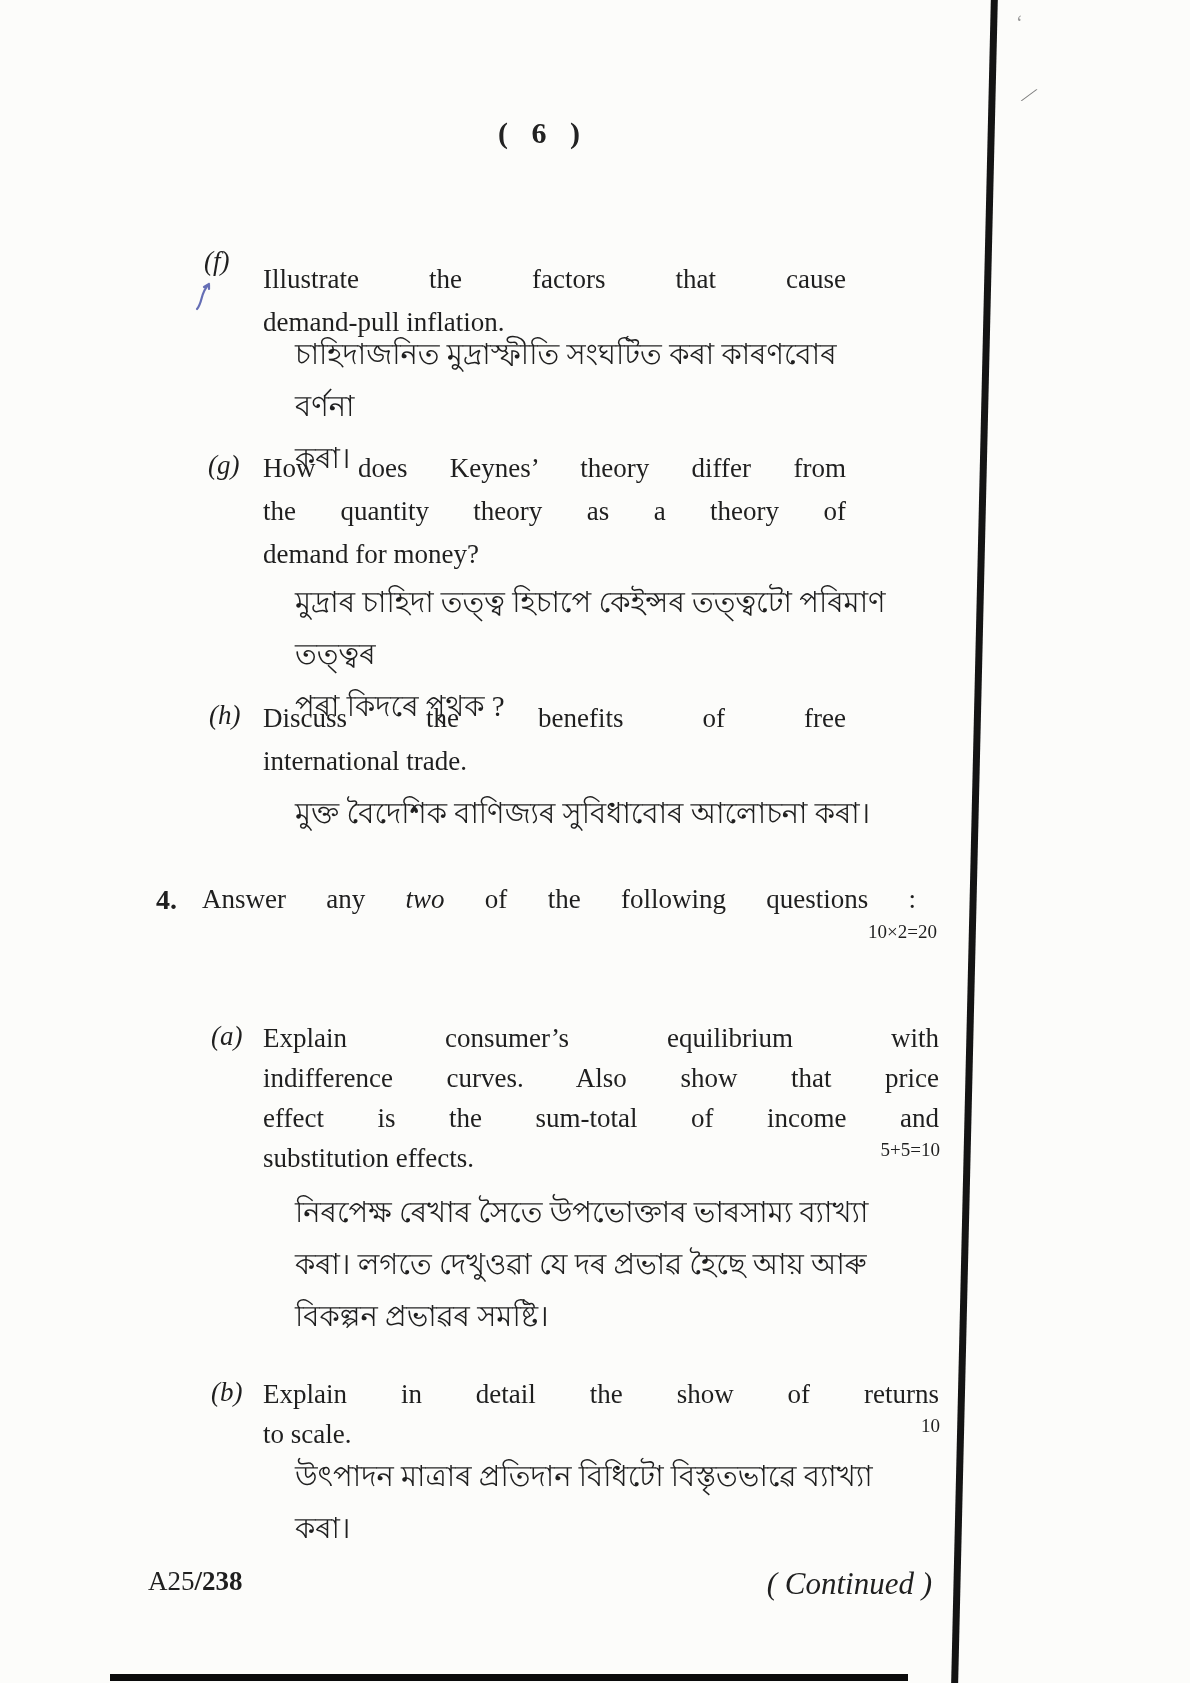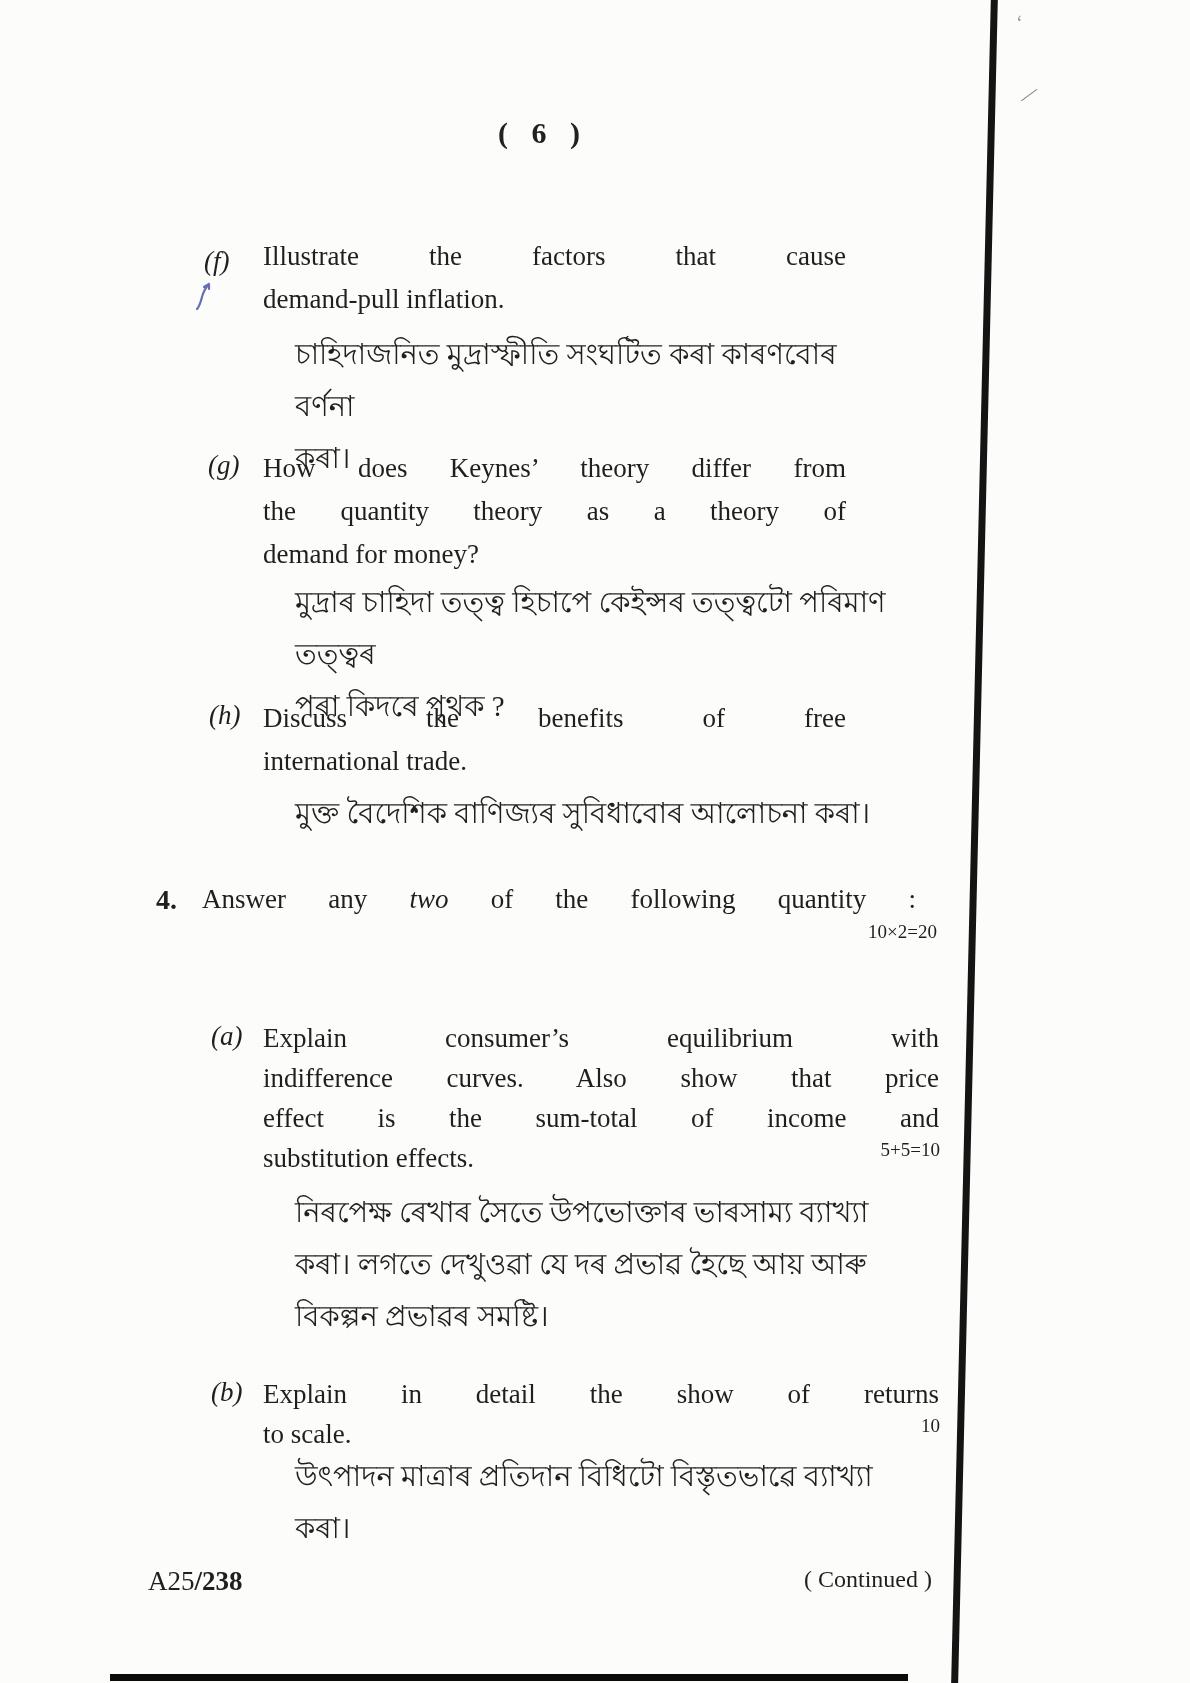--- a/index.html
+++ b/index.html
@@ -19,21 +19,21 @@
   .en-lines { font-size:27px; }
   .en-lines .tline { text-align:justify; text-align-last:justify; line-height:43px; }
   .en-lines .tline:last-child { text-align-last:left; }
   .en-lines.lh40 .tline { line-height:40px; }
   .as-lines { font-size:29px;margin-left:32px; }
   .as-lines .tline { line-height:52px; text-align:left; }
   .marks { font-size:19px; }
 
   
   .qf-label { left:204px; top:246px; }
-  .qf-en    { left:263px; top:235px; width:583px; }
+  .qf-en    { left:263px; top:258px; width:583px; }
   .qf-as    { left:263px; top:328px; width:600px; }
   .pen-mark { left:193px; top:280px; }
 
   
   .qg-label { left:208px; top:450px; }
   .qg-en    { left:263px; top:447px; width:583px; }
   .qg-as    { left:263px; top:576px; width:610px; }
 
   
   .qh-label { left:209px; top:700px; }
@@ -56,21 +56,21 @@
 
   
   .qb-label { left:211px; top:1377px; }
   .qb-en    { left:263px; top:1374px; width:676px; }
   .qb-marks { right:250px; top:1415px; }
   .qb-as    { left:263px; top:1450px; width:660px; }
 
   
   .footer-left  { left:124px; top:1566px; font-size:27px;margin-left:24px; }
   .footer-left .bold { font-weight:bold; }
-  .footer-right { right:258px; top:1566px; font-size:24px; }
+  .footer-right { right:258px; top:1566px; font-size:31px; font-style:italic; }
 
   
   .edge-line {
     left:991px; top:-8px; width:7px; height:1705px; background:#141414;
     transform:rotate(1.35deg); transform-origin:top left;
   }
   .edge-tick1 { left:1016px; top:12px; color:#9a9a9a; font-size:20px; }
   .edge-tick2 { left:1027px; top:82px; color:#7a7a7a; font-size:24px; transform:rotate(18deg); }
   .bottom-bar { left:110px; top:1674px; width:798px; height:7px; background:#0b0b0b; }
 </style>
@@ -110,21 +110,21 @@
   <div class="abs qlabel qh-label">(h)</div>
   <div class="abs as-lines qh-as">
       <div class="tline">মুক্ত বৈদেশিক বাণিজ্যৰ সুবিধাবোৰ আলোচনা কৰা।</div>
     </div>
   <div class="abs en-lines qh-en">
       <div class="tline">Discuss the benefits of free</div>
       <div class="tline">international trade.</div>
     </div>
 
   <div class="abs q4-num">4.</div>
-  <div class="abs q4-intro"><span>Answer any </span><span class="em">two</span><span> of the following quantity :</span></div>
+  <div class="abs q4-intro"><span>Answer any </span><span class="em">two</span><span> of the following questions :</span></div>
   <div class="abs marks q4-marks">10×2=20</div>
 
   <div class="abs qlabel qa-label">(a)</div>
   <div class="abs en-lines lh40 qa-en">
       <div class="tline">Explain consumer’s equilibrium with</div>
       <div class="tline">indifference curves. Also show that price</div>
       <div class="tline">effect is the sum-total of income and</div>
       <div class="tline">substitution effects.</div>
     </div>
   <div class="abs marks qa-marks">5+5=10</div>

